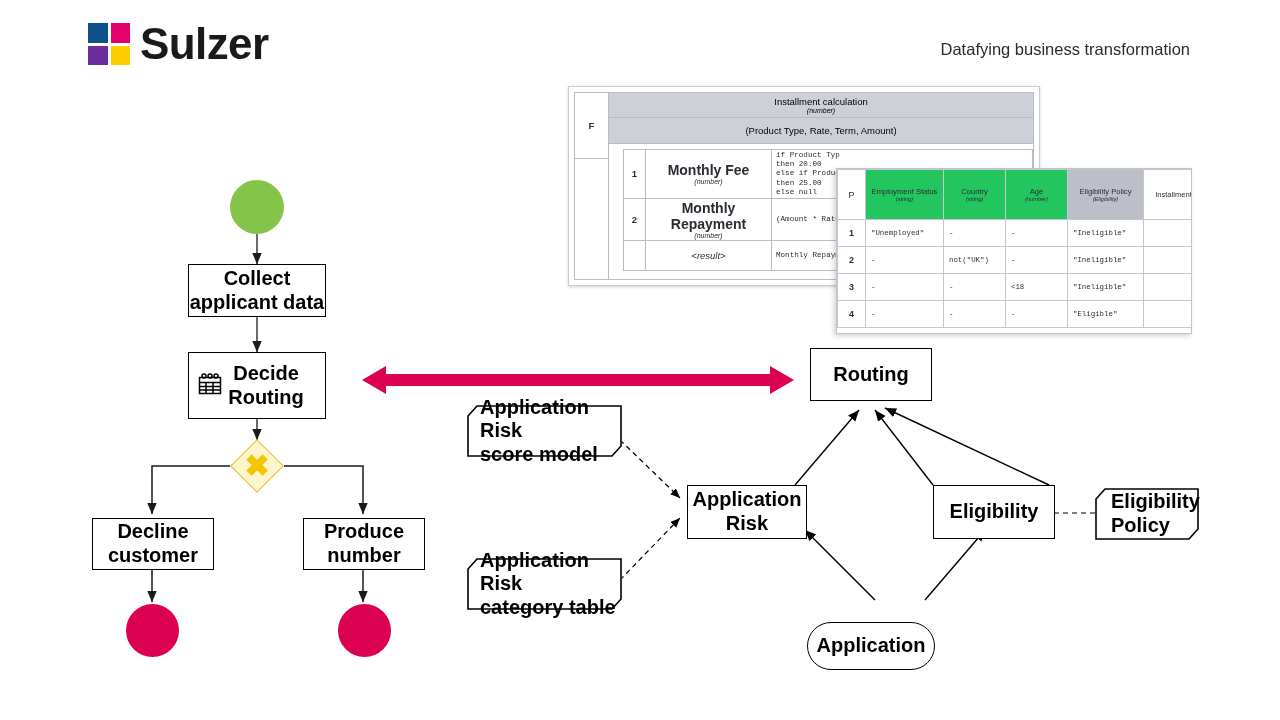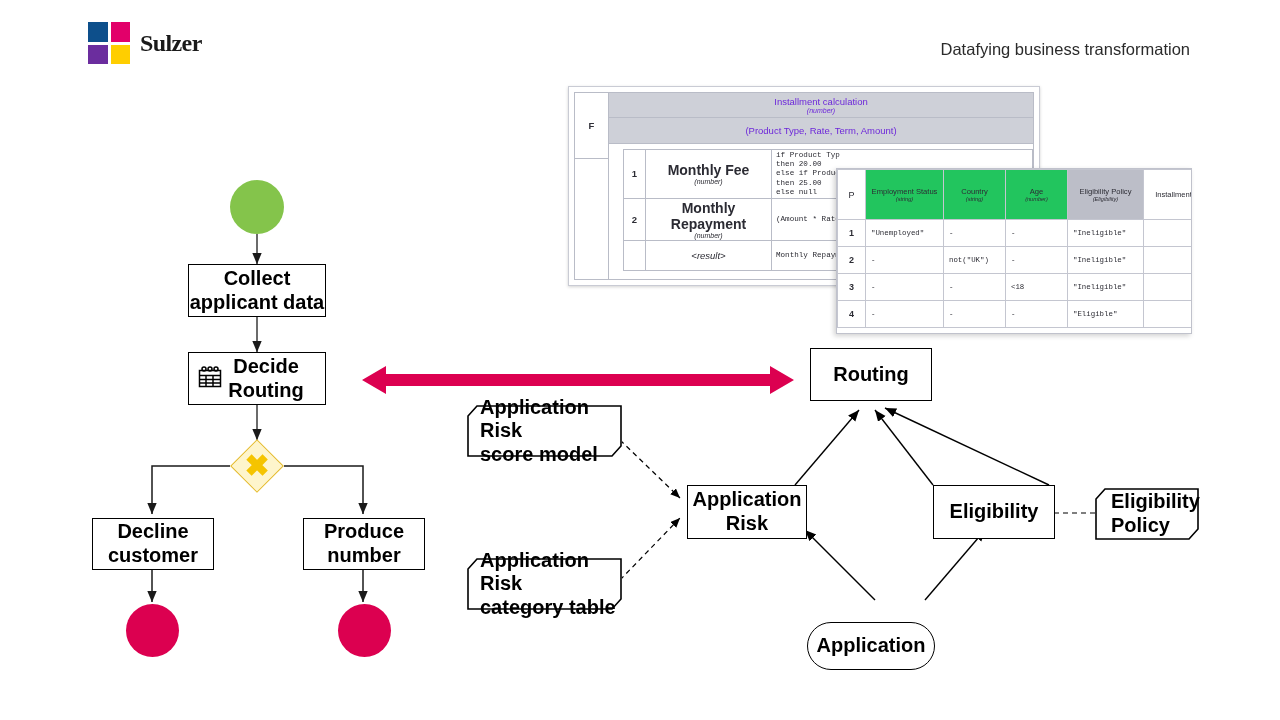--- a/index.html
+++ b/index.html
@@ -26,26 +26,26 @@
   }
   #logo-mark {
     width: 42px; height: 42px;
     display: grid;
     grid-template-columns: 1fr 1fr;
     grid-template-rows: 1fr 1fr;
     gap: 3px;
   }
   #logo-mark span { display: block; }
   #logo-text {
-    font-size: 24px;
+    font-size: 44px;
     font-weight: bold;
     letter-spacing: -0.6px;
     color: #1a1a1a;
     line-height: 1;
-    font-family: Liberation Serif, serif;
+    font-family: Liberation Sans, sans-serif;
   }
   #header-tagline {
     position: absolute;
     right: 90px; top: 40px;
     font-size: 16.5px;
     color: #2b2b2b;
     white-space: nowrap;
   }
 
   
@@ -161,21 +161,21 @@
     border-bottom: 1.2px solid #b9bcc7;
     display: flex; align-items: center; justify-content: center;
     font-size: 9.5px; font-weight: bold; color: #303038;
   }
   #back-right-col { flex: 1; display: flex; flex-direction: column; }
   .back-hdr {
     background: #ced0d8;
     border-bottom: 1.2px solid #b9bcc7;
     display: flex; flex-direction: column;
     align-items: center; justify-content: center;
-    color: #6d28d9;
+    color: #000000;
   }
   .back-hdr .t1 { font-size: 9.5px; }
   .back-hdr .t2 { font-size: 7px; font-style: italic; }
   #back-rules {
     flex: 1;
     padding: 5px 0 8px 14px;
   }
   #back-rules table {
     border-collapse: collapse;
     width: 100%;
@@ -404,21 +404,21 @@
       </g>
     </svg>
 
     <div class="start-event" style="left:230px; top:180px; width:54px; height:54px;"></div>
 
     <div class="bpmn-task" style="left:188px; top:264px; width:138px; height:53px;">
       <div class="node-label">Collect
 applicant data</div>
     </div>
 
-    <div class="bpmn-task" style="left:188px; top:352px; width:138px; height:53px;">
+    <div class="bpmn-task" style="left:188px; top:352px; width:138px; height:67px;">
       <span class="rule-icon">
         <svg width="26" height="24" viewBox="0 0 26 24">
           <g stroke="#000" stroke-width="1.5" fill="none">
             <circle cx="7" cy="4" r="2"></circle>
               <circle cx="13" cy="4" r="2"></circle>
               <circle cx="19" cy="4" r="2"></circle>
             <rect x="2.5" y="5.5" width="21" height="16"></rect>
             <line x1="2.5" y1="10.5" x2="23.5" y2="10.5"></line>
             <line x1="2.5" y1="14.5" x2="23.5" y2="14.5"></line>
             <line x1="2.5" y1="18" x2="23.5" y2="18"></line>

